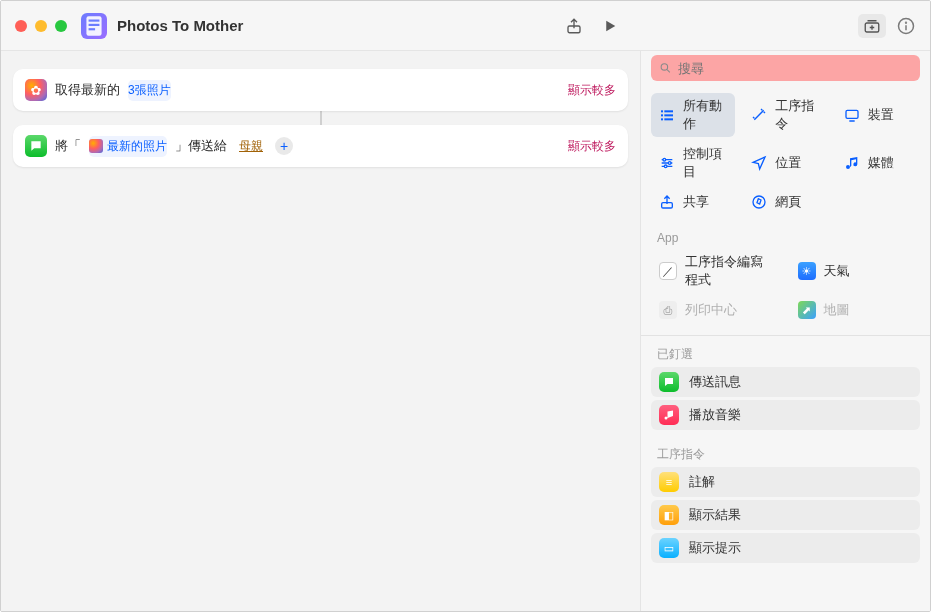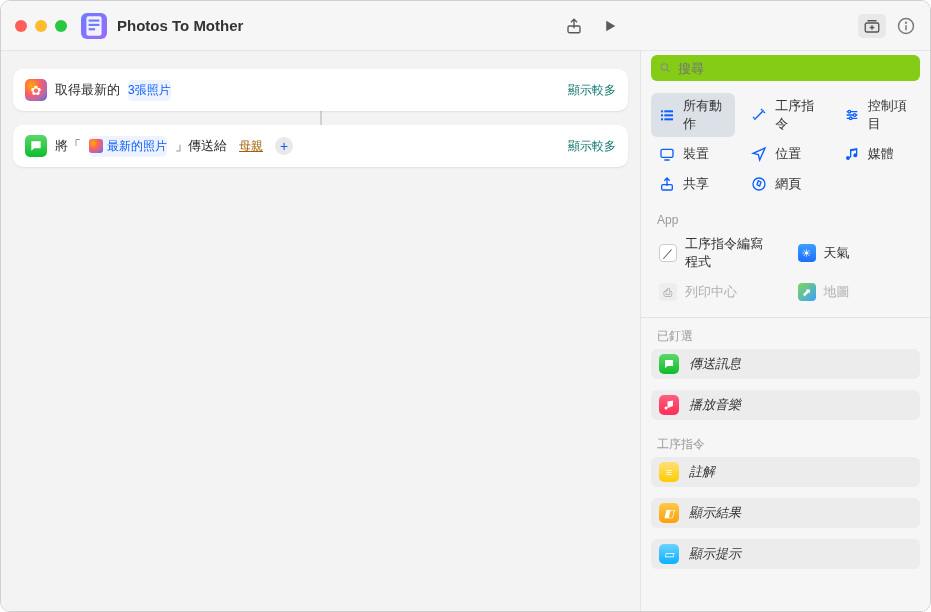--- a/index.html
+++ b/index.html
@@ -1,17 +1,17 @@
 <!DOCTYPE html>
 <html><head>
   <meta charset="utf-8">
   <style>
     * { margin: 0; padding: 0; box-sizing: border-box; font-family: -apple-system, BlinkMacSystemFont, "Segoe UI", "Helvetica Neue", sans-serif; }
     body { background: #fff; width: 931px; height: 612px; overflow: hidden; }
-    .window { width: 931px; height: 612px; background: #fff; border: 1px solid #d0d0d0; border-radius: 10px; display: flex; flex-direction: column; overflow: hidden; }
+    .window { width: 931px; height: 612px; background: #fff; border: 1px solid #d0d0d0; border-radius: 2px; display: flex; flex-direction: column; overflow: hidden; }
     .titlebar { height: 50px; display: flex; align-items: center; padding: 0 14px; background: #f6f6f6; border-bottom: 1px solid #e5e5e5; }
     .traffic { display: flex; gap: 8px; margin-right: 14px; }
     .tdot { width: 12px; height: 12px; border-radius: 50%; }
     .tdot.red { background: #ff5f57; }
     .tdot.yellow { background: #febc2e; }
     .tdot.green { background: #28c840; }
     .app-icon { width: 26px; height: 26px; background: linear-gradient(135deg,#6c7cff,#9b6cff); border-radius: 6px; display:flex; align-items:center; justify-content:center; margin-right: 10px; color:#fff; font-size:14px;}
     .title { font-size: 15px; font-weight: 600; color: #333; }
     .titlebar-spacer { flex: 1; }
     .tb-btn { width: 32px; height: 28px; display:flex; align-items:center; justify-content:center; color:#5a5a5a; border-radius:5px; margin-left:4px; }
@@ -19,39 +19,39 @@
     .body { flex:1; display:flex; min-height:0; }
     .main { flex:1; background:#f3f3f3; padding: 18px 12px; overflow-y:auto; }
     .action-card { background:#fff; border-radius:10px; box-shadow: 0 1px 2px rgba(0,0,0,0.08); padding: 10px 12px; display:flex; align-items:center; gap:8px; font-size:13px; color:#2a2a2a; position:relative; }
     .card-icon { width:22px; height:22px; border-radius:5px; display:flex; align-items:center; justify-content:center; flex-shrink:0; font-size:13px; color:#fff; }
     .card-icon.photos { background: radial-gradient(circle at 30% 30%, #ffae00, #ff5e62 40%, #b06ab3 70%, #4568dc); }
     .card-icon.messages { background: linear-gradient(180deg,#5bd86a,#0dbd2c); }
     .token { background:#eef3ff; color:#0a5fff; border-radius:5px; padding:2px 0; font-size:12px; display:inline-flex; align-items:center; gap:4px; }
     .token.plain { background:transparent; color:#a16207; padding:2px 4px;text-decoration:underline; }
     .token-mini-icon { width:14px; height:14px; border-radius:3px; background: radial-gradient(circle at 30% 30%, #ffae00, #ff5e62 40%, #b06ab3 70%, #4568dc); flex-shrink:0; }
     .plus-btn { width:18px; height:18px; border-radius:50%; background:#e9e9e9; color:#0a5fff; display:flex; align-items:center; justify-content:center; font-size:14px; line-height:1; }
-    .show-more { margin-left:auto; color:#0f766e; font-size:12px; }
+    .show-more { margin-left:auto; color:#be185d; font-size:12px; }
     .connector { display:flex; justify-content:center; }
     .connector .line { width:2px; height:14px; background:#d0d0d0; }
     .sidebar { width: 290px; background:#f6f6f6; border-left:1px solid #e4e4e4; display:flex; flex-direction:column; min-height:0; }
     .lib-btn { width:28px; height:24px; border-radius:5px; background:#e8e8e8; display:flex; align-items:center; justify-content:center; color:#555; }
     .info-btn { color:#7a7a7a; display:flex; align-items:center; justify-content:center; }
     .search { margin: 4px 10px 8px; }
-    .search-inner { background:#84cc16; border-radius:6px; height:26px; display:flex; align-items:center; padding:0 8px; gap:6px; color:#8a8a8a; }
+    .search-inner { background:#fca5a5; border-radius:6px; height:26px; display:flex; align-items:center; padding:0 8px; gap:6px; color:#8a8a8a; }
     .search-inner input { border:0; background:transparent; outline:0; font-size:13px; color:#333; width:100%; }
     .cats { padding: 4px 10px 10px; display:grid; grid-template-columns: 1fr 1fr 1fr; gap:4px 8px; }
     .cat { display:flex; align-items:center; gap:8px; padding:4px 8px; border-radius:6px; font-size:13px; color:#333; }
     .cat.selected { background:#dce1e8; }
     .cat .cicon { width:16px; height:16px; color:#0a5fff; flex-shrink:0; display:flex; align-items:center; justify-content:center; }
     .section-label { padding: 6px 16px 4px; font-size:12px; color:#9a9a9a; }
     .app-grid { padding: 0 10px 8px; display:grid; grid-template-columns: 1fr 1fr; gap:4px 8px; }
     .app-item { display:flex; align-items:center; gap:8px; padding:4px 8px; font-size:13px; color:#333; border-radius:6px; }
     .app-item.faded { color:#b0b0b0; }
     .ai { width:18px; height:18px; border-radius:4px; display:flex; align-items:center; justify-content:center; font-size:11px; color:#fff; flex-shrink:0; }
-    .list { padding: 0 10px 10px; display:flex; flex-direction:column; gap:11px;font-style:italic; }
+    .list { padding: 0 10px 10px; display:flex; flex-direction:column; gap:3px; }
     .li { display:flex; align-items:center; gap:10px; padding:5px 8px; font-size:13px; color:#333; border-radius:6px; background:#ececec; }
     .li .ai { width:20px; height:20px; border-radius:5px; }
     .divider { height:1px; background:#e2e2e2; margin:4px 0; }
     .sidebar-scroll { flex:1; overflow:hidden; }
   </style>
 </head>
 <body>
 
 <div class="window">
   <div class="titlebar">
@@ -158,36 +158,36 @@
             <span class="cicon">
                 <svg viewBox="0 0 24 24" width="16" height="16" fill="none" stroke="currentColor" stroke-width="2">
                   <path d="M5 19L19 5M15 3l2 2M19 7l2 2M3 15l2 2"></path>
                 </svg>
               </span>
             <span>工序指令</span>
           </div>
           <div class="cat">
             <span class="cicon">
                 <svg viewBox="0 0 24 24" width="16" height="16" fill="none" stroke="currentColor" stroke-width="2">
+                  <rect x="3" y="5" width="18" height="12" rx="2"></rect>
+                  <path d="M8 21h8"></path>
+                </svg>
+              </span>
+            <span>裝置</span>
+          </div>
+          <div class="cat">
+            <span class="cicon">
+                <svg viewBox="0 0 24 24" width="16" height="16" fill="none" stroke="currentColor" stroke-width="2">
                   <path d="M4 7h16M4 12h16M4 17h16"></path>
                   <circle cx="8" cy="7" r="2" fill="#fff"></circle>
                   <circle cx="16" cy="12" r="2" fill="#fff"></circle>
                   <circle cx="10" cy="17" r="2" fill="#fff"></circle>
                 </svg>
               </span>
             <span>控制項目</span>
-          </div>
-          <div class="cat">
-            <span class="cicon">
-                <svg viewBox="0 0 24 24" width="16" height="16" fill="none" stroke="currentColor" stroke-width="2">
-                  <rect x="3" y="5" width="18" height="12" rx="2"></rect>
-                  <path d="M8 21h8"></path>
-                </svg>
-              </span>
-            <span>裝置</span>
           </div>
           <div class="cat">
             <span class="cicon">
                 <svg viewBox="0 0 24 24" width="16" height="16" fill="none" stroke="currentColor" stroke-width="2">
                   <path d="M3 11l18-8-8 18-2-8-8-2z"></path>
                 </svg>
               </span>
             <span>位置</span>
           </div>
           <div class="cat">

